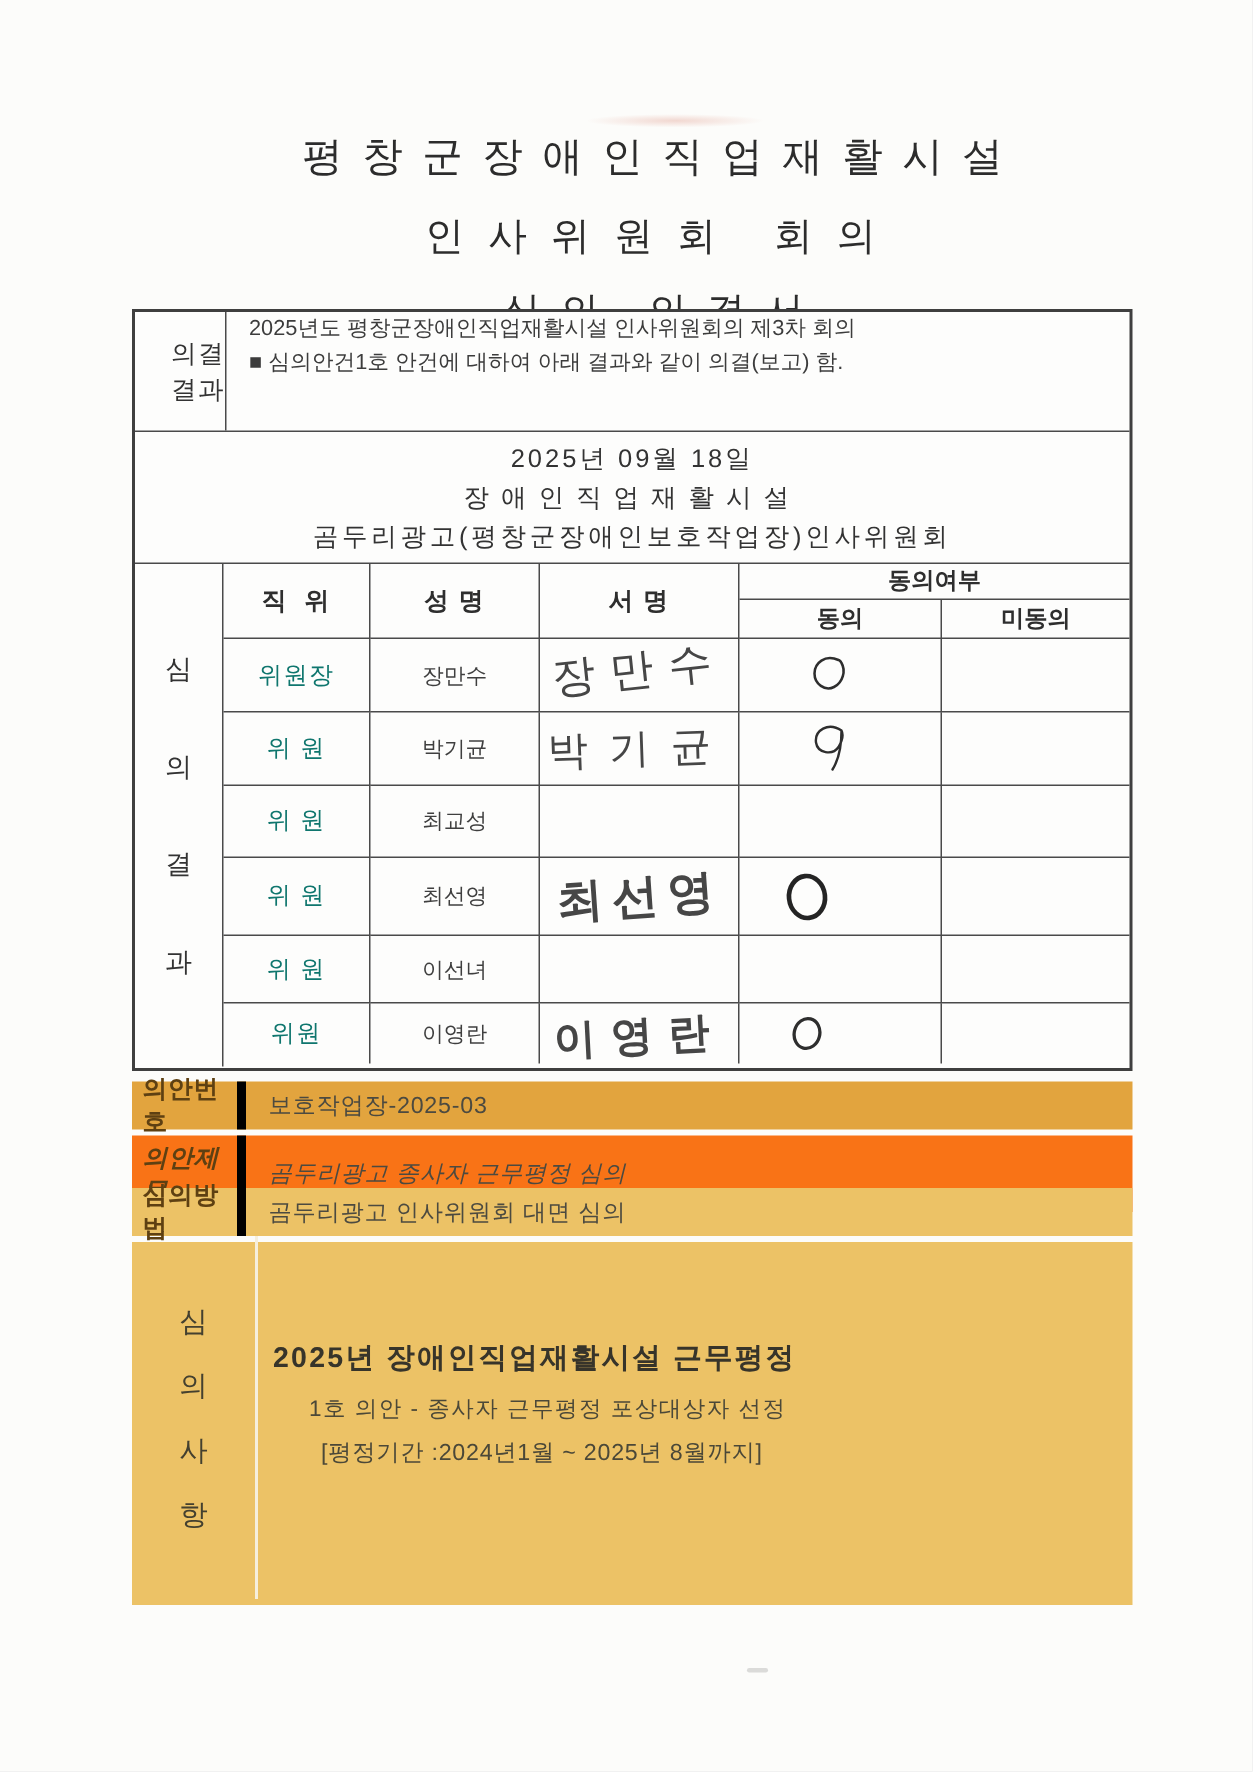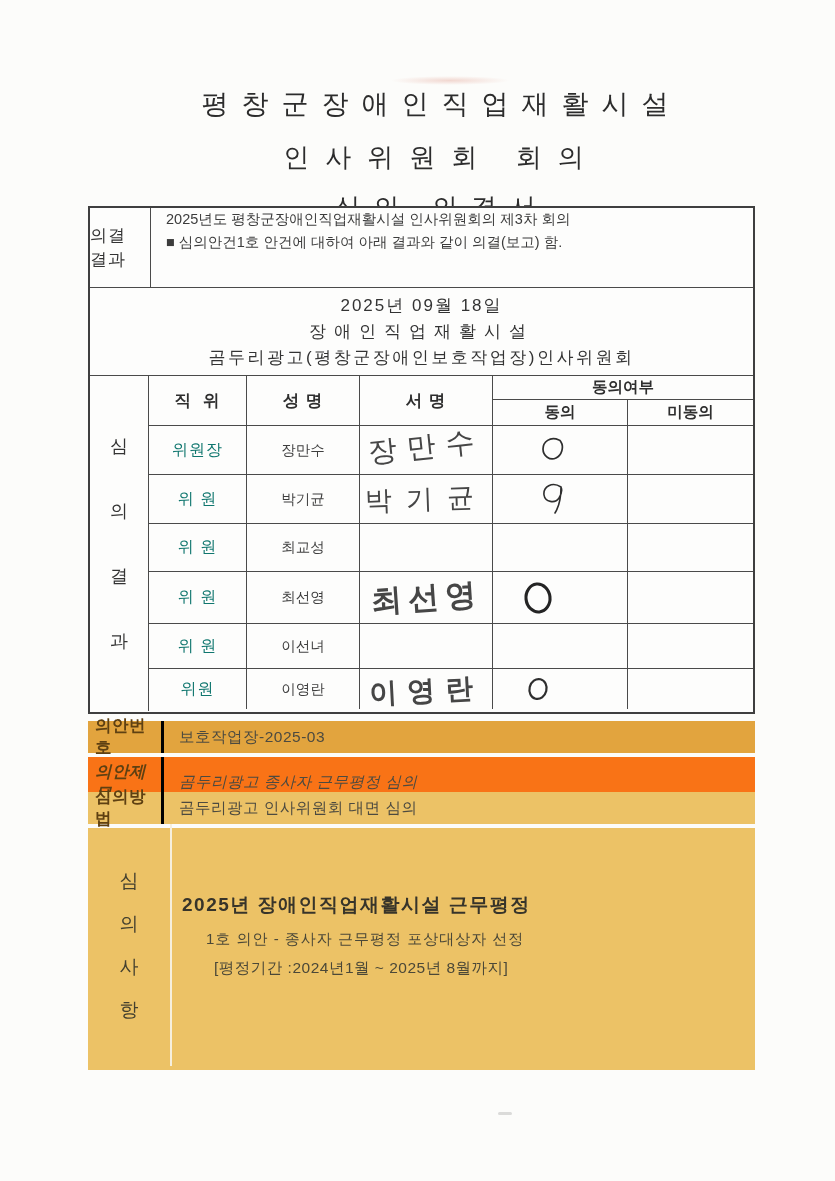--- a/index.html
+++ b/index.html
@@ -24,21 +24,21 @@
     padding-left:48px; font-family:"Liberation Serif", serif; color:#2c2c2c; }
   .title-l1 { font-size:27px; font-weight:500; letter-spacing:13px; margin-bottom:18px; }
   .title-l2 { font-size:26px; font-weight:500; letter-spacing:16px; margin-bottom:15px; }
   .title-l3 { font-size:26px; font-weight:500; letter-spacing:13px; }
 
   
   .main-table { position:absolute; left:88px; top:206px; width:667px; height:508px;
     border:2px solid #3f3f3f; background:#fdfdfc; }
   .res-row { display:flex; height:80px; border-bottom:1px solid #4a4a4a; }
   .res-label { width:61px; border-right:1px solid #4a4a4a; display:flex; flex-direction:column;
-    align-items:flex-start; justify-content:center; font-size:17px; letter-spacing:1px; line-height:24px; color:#333; }
+    align-items:flex-end; justify-content:center; font-size:17px; letter-spacing:1px; line-height:24px; color:#333; }
   .res-content { flex:1; display:flex; flex-direction:column; padding-left:15px;
     font-size:14.5px; line-height:23px; color:#3c3c3c; }
   .date-row { height:88px; border-bottom:1px solid #4a4a4a; display:flex; flex-direction:column;
     align-items:center; justify-content:center; color:#333; }
   .date-l1 { font-size:17px; font-weight:500; letter-spacing:2px; margin-bottom:3px; }
   .date-l2 { font-size:17px; font-weight:500; letter-spacing:8px; margin-bottom:3px; }
   .date-l3 { font-size:17px; font-weight:500; letter-spacing:2.5px; }
   .committee-row { display:flex; height:335px; }
   .side-col { width:61px; border-right:1px solid #4a4a4a; display:flex; flex-direction:column;
     align-items:center; justify-content:center; gap:41px; font-size:18px; color:#333; }
@@ -60,21 +60,21 @@
   .sig-b { transform:rotate(-2deg); font-size:27px; letter-spacing:14px; }
   .sig-c { transform:rotate(-4deg); font-size:31px; font-weight:700; letter-spacing:6px; }
   .sig-d { transform:rotate(-3deg) translateY(2px); font-size:28px; font-weight:600; letter-spacing:10px; }
   .mark { display:block; }
   .mk-sh { margin-right:14px; }
   .mk-shl { margin-right:44px; }
 
   
   .crow { position:absolute; left:88px; width:667px; display:flex; align-items:center; }
   .crow-label { width:76px; align-self:stretch; display:flex; align-items:center; padding-left:7px;
-    font-weight:700; font-size:16.5px; color:#5e4012; border-right:3px solid #000000; letter-spacing:.5px; }
+    font-weight:700; font-size:16.5px; color:#5e4012; border-right:6px solid #000000; letter-spacing:.5px; }
   .crow-value { padding-left:15px; font-size:15.5px; color:#4c4a40; letter-spacing:.5px; }
   .row-number { top:721px; height:32px; background:#e2a43e; }
   .row-title  { top:757px; height:51px; background:#f97316;font-style:italic; }
   .row-method { top:792px; height:32px; background:#ecc266; }
 
   
   .delib { position:absolute; left:88px; top:828px; width:667px; height:242px;
     background:#ecc266; display:flex; }
   .delib-label { width:84px; border-right:2px solid #f6efdd; display:flex; flex-direction:column;
     align-items:center; justify-content:center; gap:17px; font-size:19px; color:#44402f;

